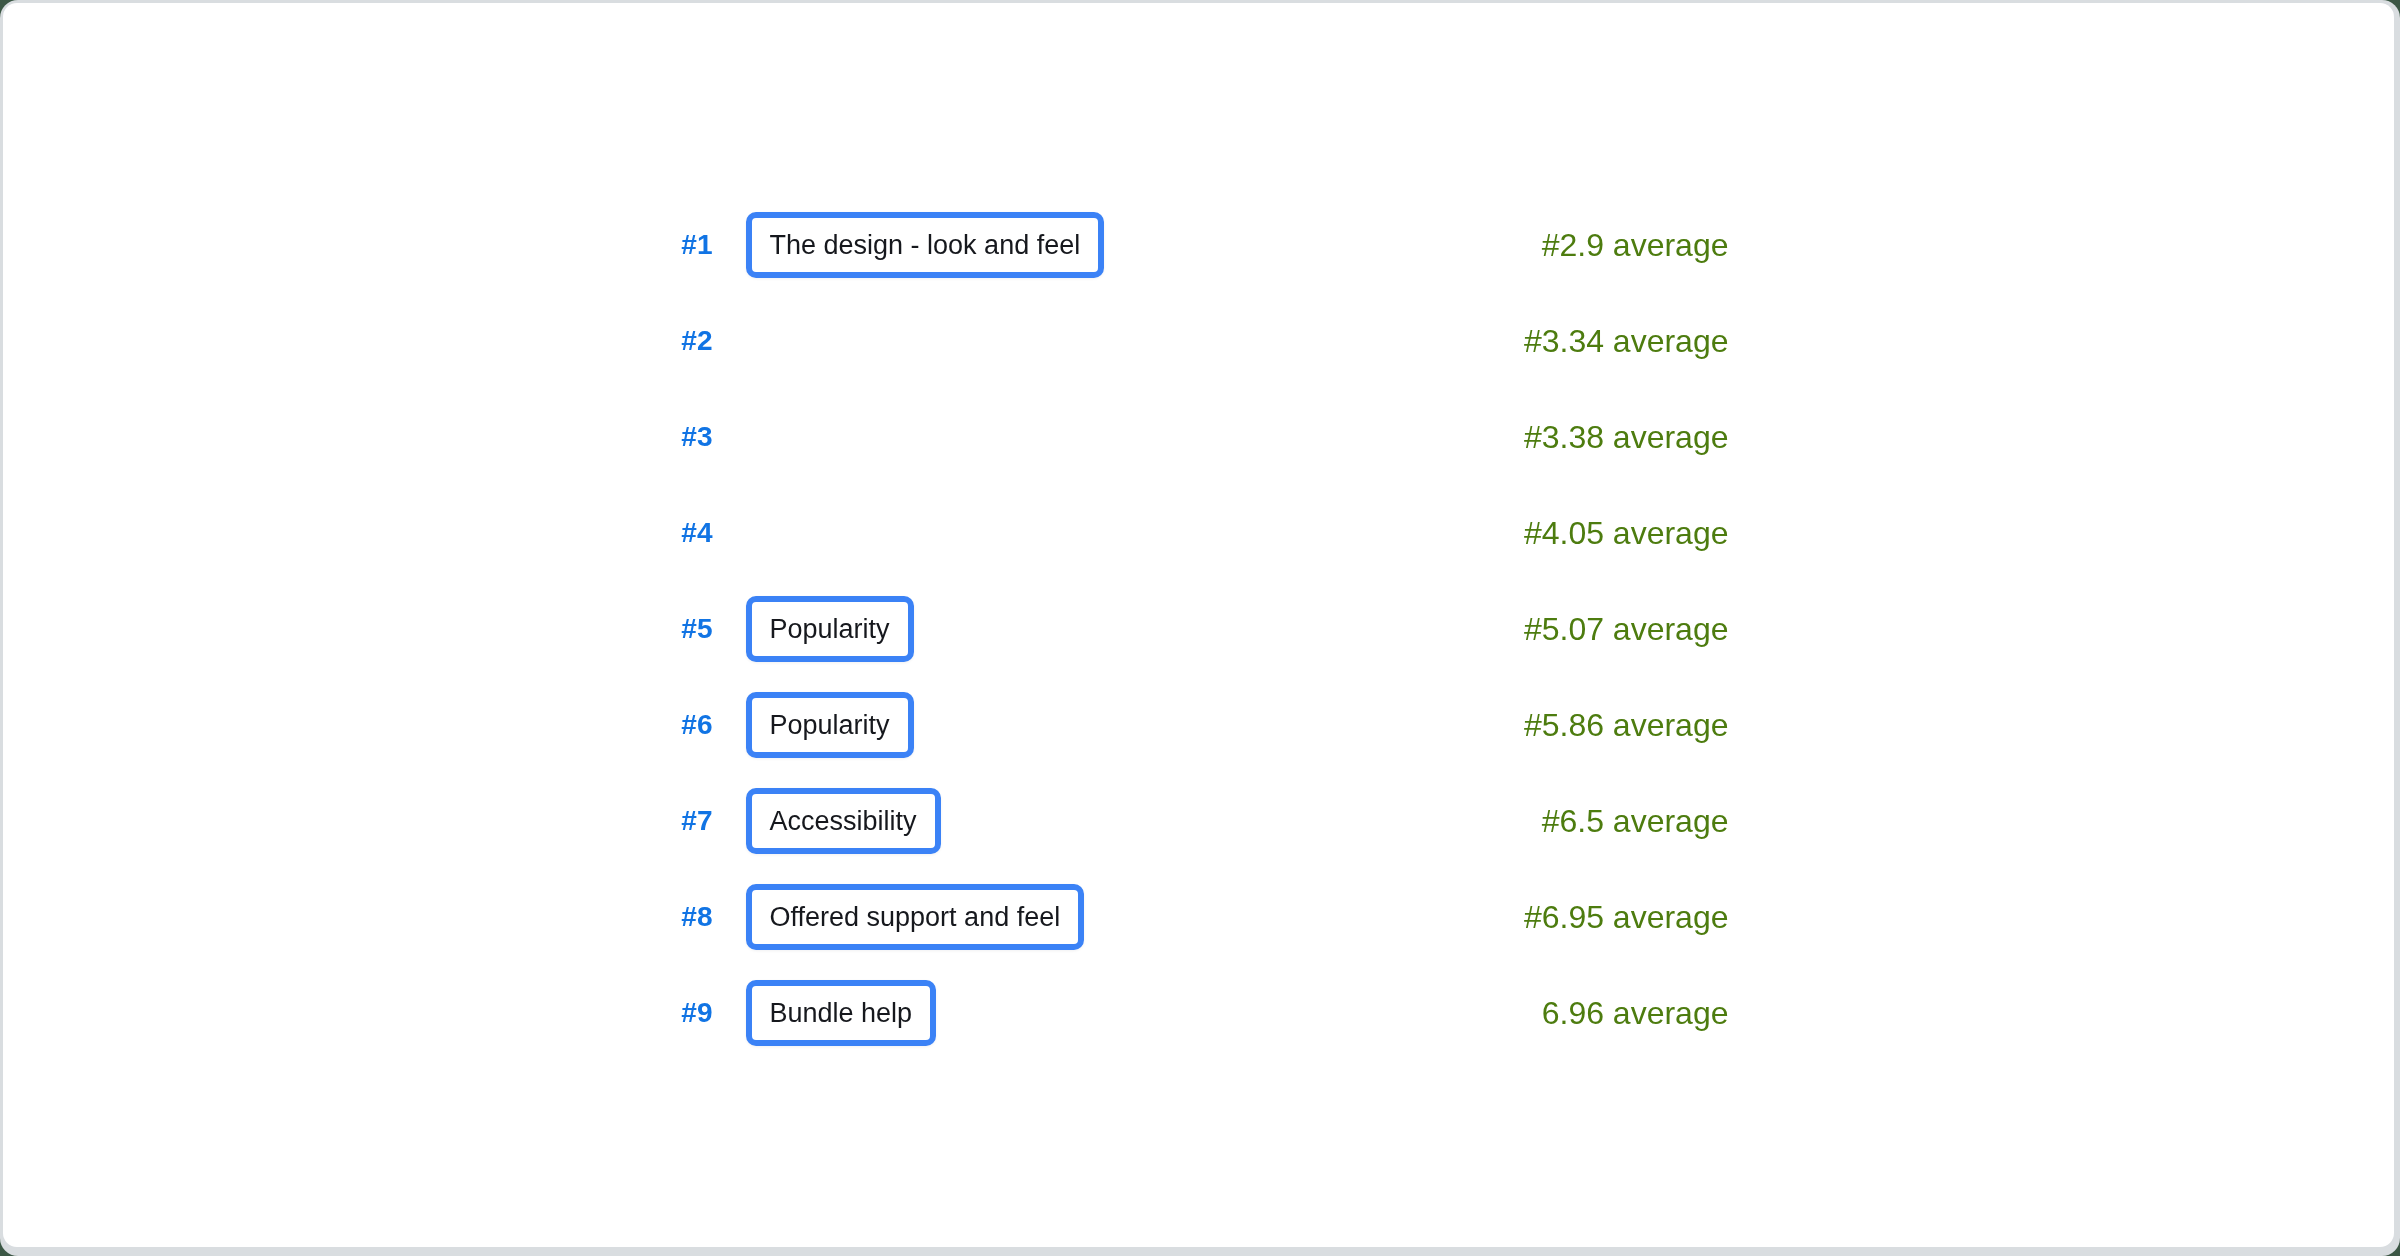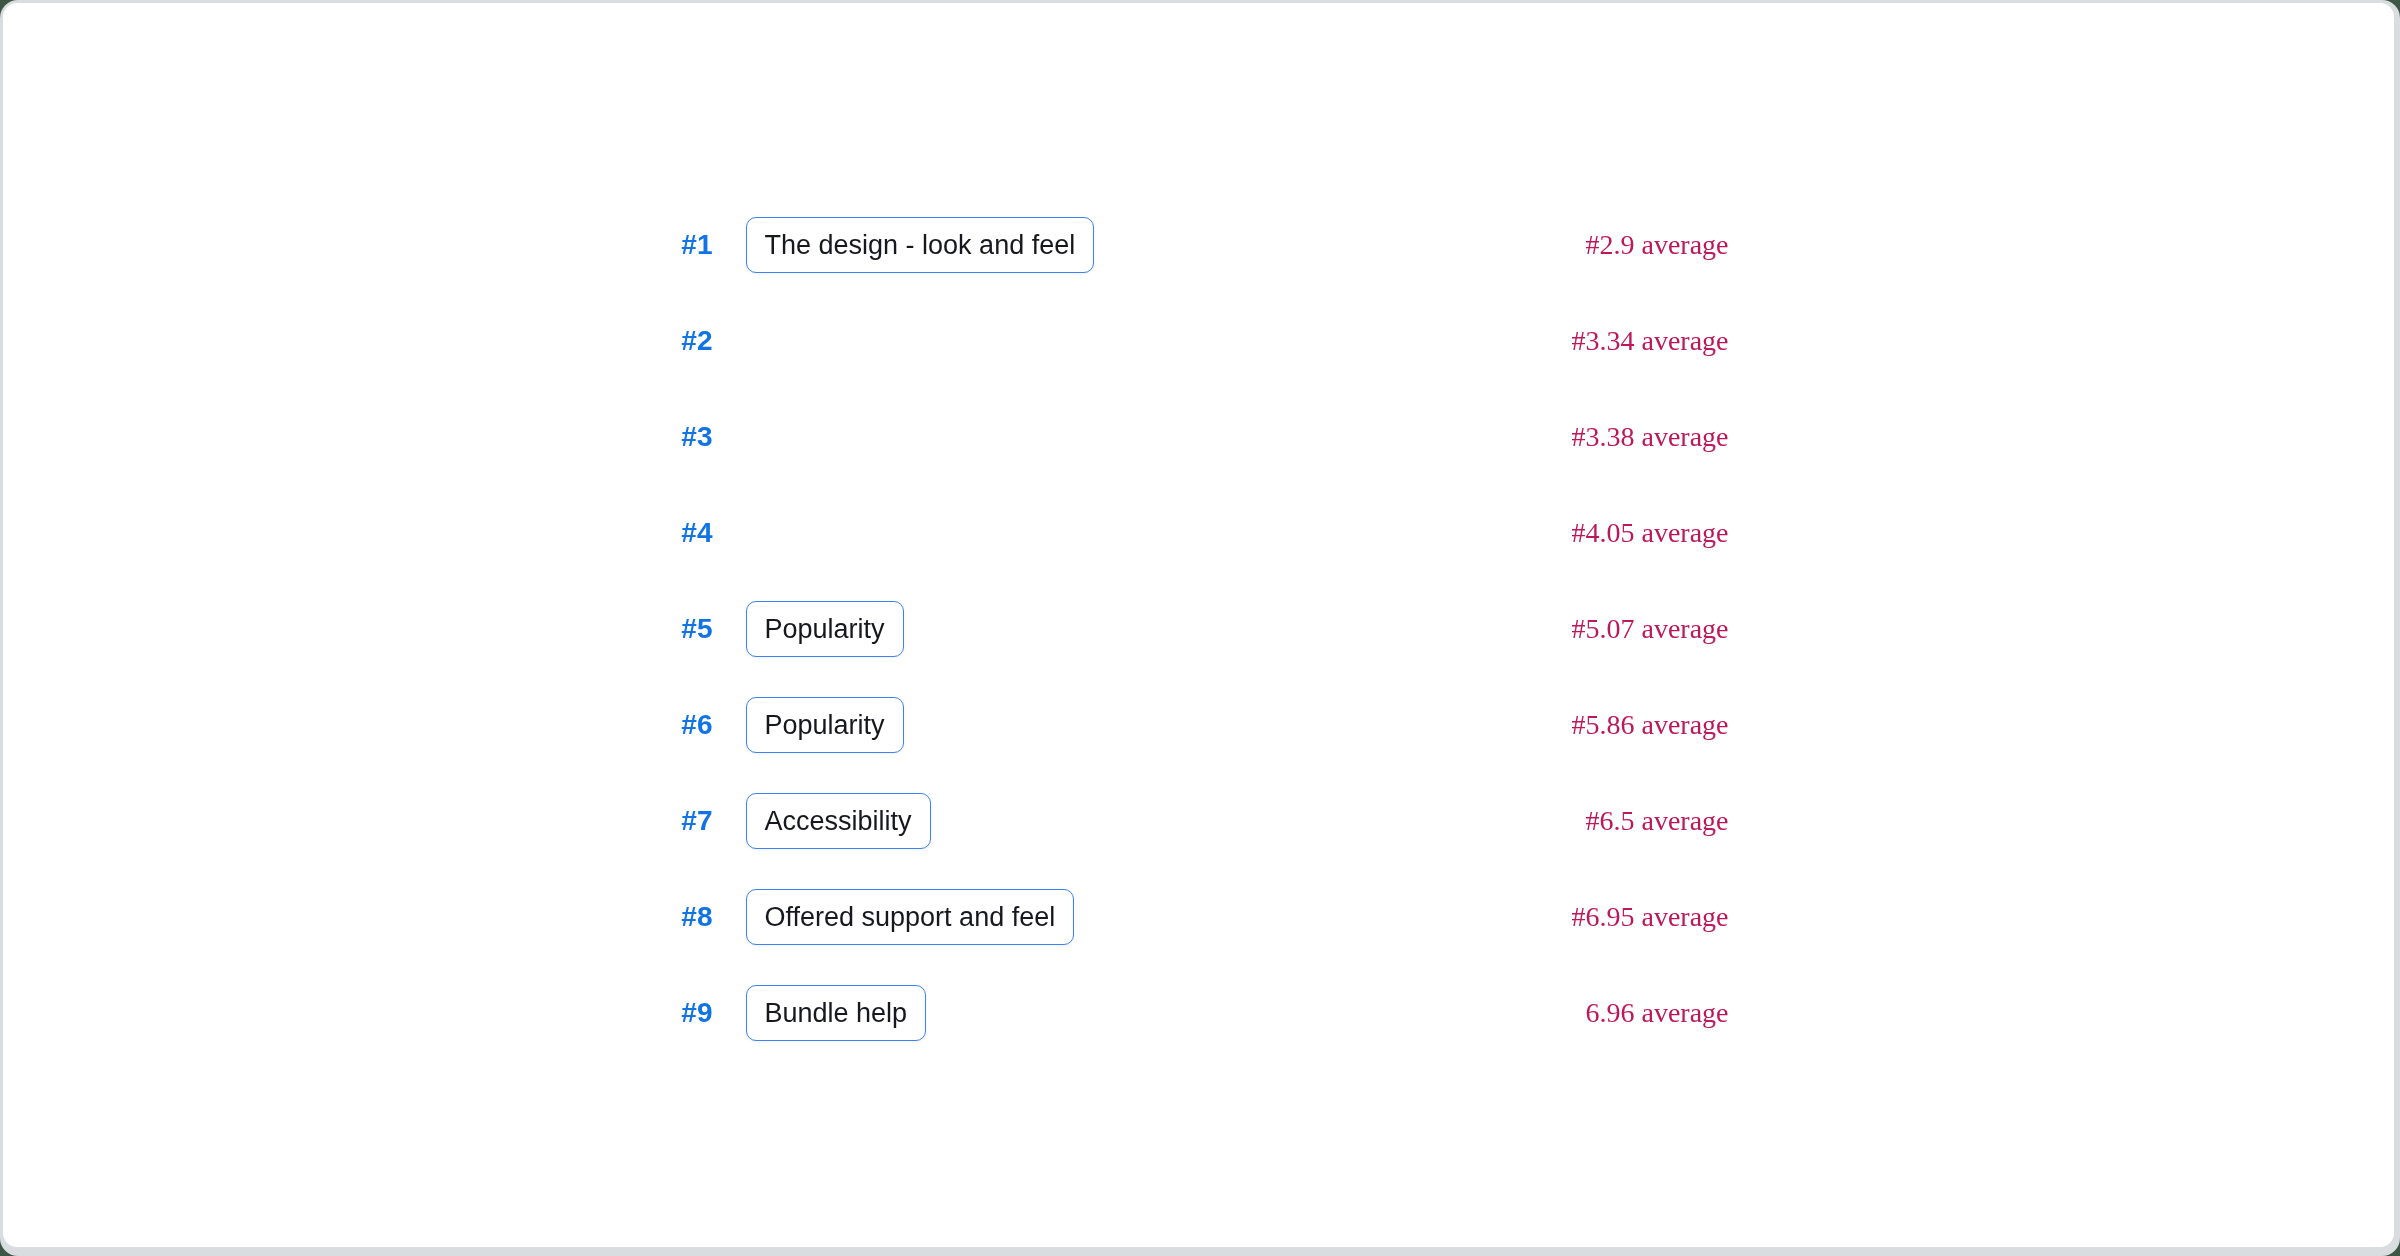--- a/index.html
+++ b/index.html
@@ -47,34 +47,33 @@
     color: #1174e4;
     letter-spacing: 0;
   }
   .option-card {
     margin-left: 33px;
     height: 54px;
     display: inline-flex;
     align-items: center;
     padding: 0 18px;
     background: #ffffff;
-    border: 1px solid #3b82f6;
+    border: 6px solid #3b82f6;
     border-radius: 10px;
     box-shadow: 0 1px 3px rgba(20, 24, 31, 0.06);
     font-size: 27px;
     color: #16181d;
     white-space: nowrap;
     cursor: pointer;
   }
   .average-score {
     margin-left: auto;
-    font-size: 28px;
-    color: #be185d;
+    font-size: 32px;
+    color: #4d7c0f;
     white-space: nowrap;
-    font-family: Liberation Serif, serif;
   }
 </style>
 </head>
 <body>
 
 <div class="window-frame">
   <div class="results-card">
     <div class="ranking-list">
 
       <div class="ranking-row">

